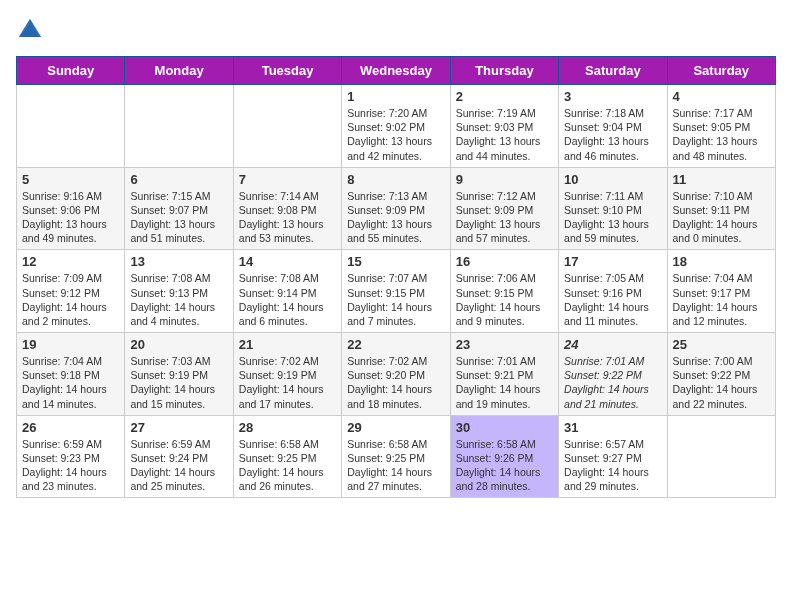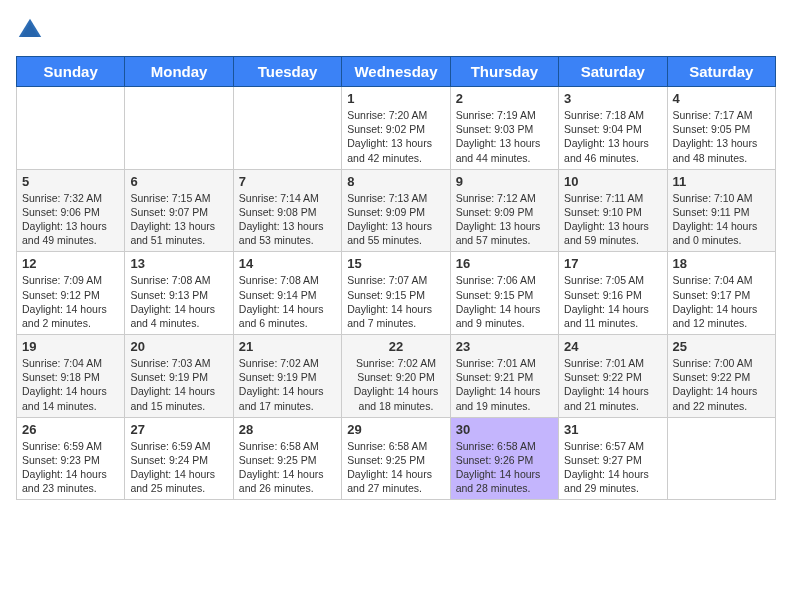--- a/index.html
+++ b/index.html
@@ -46,24 +46,24 @@
     .location-title {
       font-size: 15px;
       color: #444;
     }
     .calendar {
       width: 100%;
       border-collapse: collapse;
       border: 1px solid #ccc;
     }
     .calendar th {
-      background: #3b82f6;
+      background: #a21caf;
       color: #fff;
       text-align: center;
-      font-size: 15px;
+      font-size: 13px;
       padding: 6px 4px;
       border: 1px solid #1a5499;
       font-weight: bold;
     }
     .calendar td {
       border: 1px solid #ccc;
       vertical-align: top;
       padding: 4px 5px;
       width: 108px;
       min-height: 80px;
@@ -140,21 +140,21 @@
         <td style="background: rgb(255, 255, 255);"><span class="day-number">3</span><span class="day-info" style="white-space: pre-line;">Sunrise: 7:18 AM
 Sunset: 9:04 PM
 Daylight: 13 hours
 and 46 minutes.</span></td>
         <td style="background: rgb(255, 255, 255);"><span class="day-number">4</span><span class="day-info" style="white-space: pre-line;">Sunrise: 7:17 AM
 Sunset: 9:05 PM
 Daylight: 13 hours
 and 48 minutes.</span></td>
       </tr>
       <tr>
-        <td style="background: rgb(245, 245, 245);"><span class="day-number">5</span><span class="day-info" style="white-space: pre-line;">Sunrise: 7:32 AM
+        <td style="background: rgb(245, 245, 245);"><span class="day-number">5</span><span class="day-info" style="white-space: pre-line;">Sunrise: 9:16 AM
 Sunset: 9:06 PM
 Daylight: 13 hours
 and 49 minutes.</span></td>
         <td style="background: rgb(245, 245, 245);"><span class="day-number">6</span><span class="day-info" style="white-space: pre-line;">Sunrise: 7:15 AM
 Sunset: 9:07 PM
 Daylight: 13 hours
 and 51 minutes.</span></td>
         <td style="background: rgb(245, 245, 245);"><span class="day-number">7</span><span class="day-info" style="white-space: pre-line;">Sunrise: 7:14 AM
 Sunset: 9:08 PM
 Daylight: 13 hours
@@ -212,29 +212,29 @@
 Daylight: 14 hours
 and 14 minutes.</span></td>
         <td style="background: rgb(245, 245, 245);"><span class="day-number">20</span><span class="day-info" style="white-space: pre-line;">Sunrise: 7:03 AM
 Sunset: 9:19 PM
 Daylight: 14 hours
 and 15 minutes.</span></td>
         <td style="background: rgb(245, 245, 245);"><span class="day-number">21</span><span class="day-info" style="white-space: pre-line;">Sunrise: 7:02 AM
 Sunset: 9:19 PM
 Daylight: 14 hours
 and 17 minutes.</span></td>
-        <td style="background: rgb(245, 245, 245); text-align: center;"><span class="day-number">22</span><span class="day-info" style="white-space: pre-line;">Sunrise: 7:02 AM
+        <td style="background: rgb(245, 245, 245);"><span class="day-number">22</span><span class="day-info" style="white-space: pre-line;">Sunrise: 7:02 AM
 Sunset: 9:20 PM
 Daylight: 14 hours
 and 18 minutes.</span></td>
         <td style="background: rgb(245, 245, 245);"><span class="day-number">23</span><span class="day-info" style="white-space: pre-line;">Sunrise: 7:01 AM
 Sunset: 9:21 PM
 Daylight: 14 hours
 and 19 minutes.</span></td>
-        <td style="background: rgb(245, 245, 245);"><span class="day-number">24</span><span class="day-info" style="white-space: pre-line;">Sunrise: 7:01 AM
+        <td style="background: rgb(245, 245, 245); font-style: italic;"><span class="day-number">24</span><span class="day-info" style="white-space: pre-line;">Sunrise: 7:01 AM
 Sunset: 9:22 PM
 Daylight: 14 hours
 and 21 minutes.</span></td>
         <td style="background: rgb(245, 245, 245);"><span class="day-number">25</span><span class="day-info" style="white-space: pre-line;">Sunrise: 7:00 AM
 Sunset: 9:22 PM
 Daylight: 14 hours
 and 22 minutes.</span></td>
       </tr>
       <tr>
         <td style="background: rgb(255, 255, 255);"><span class="day-number">26</span><span class="day-info" style="white-space: pre-line;">Sunrise: 6:59 AM

